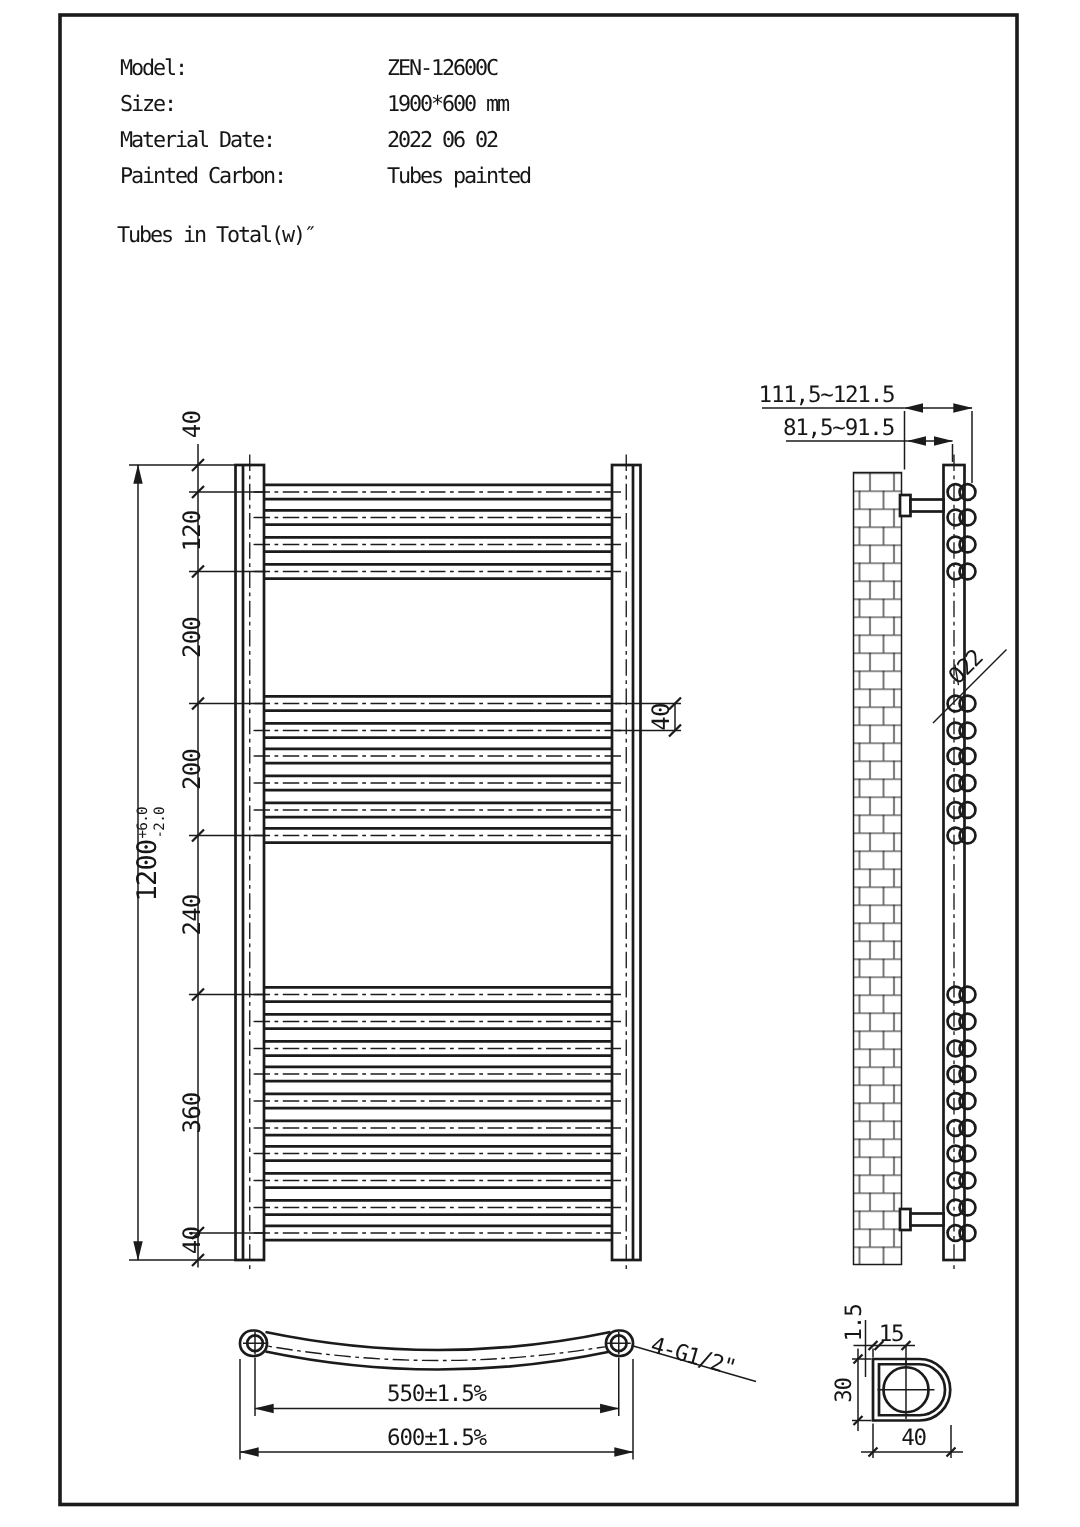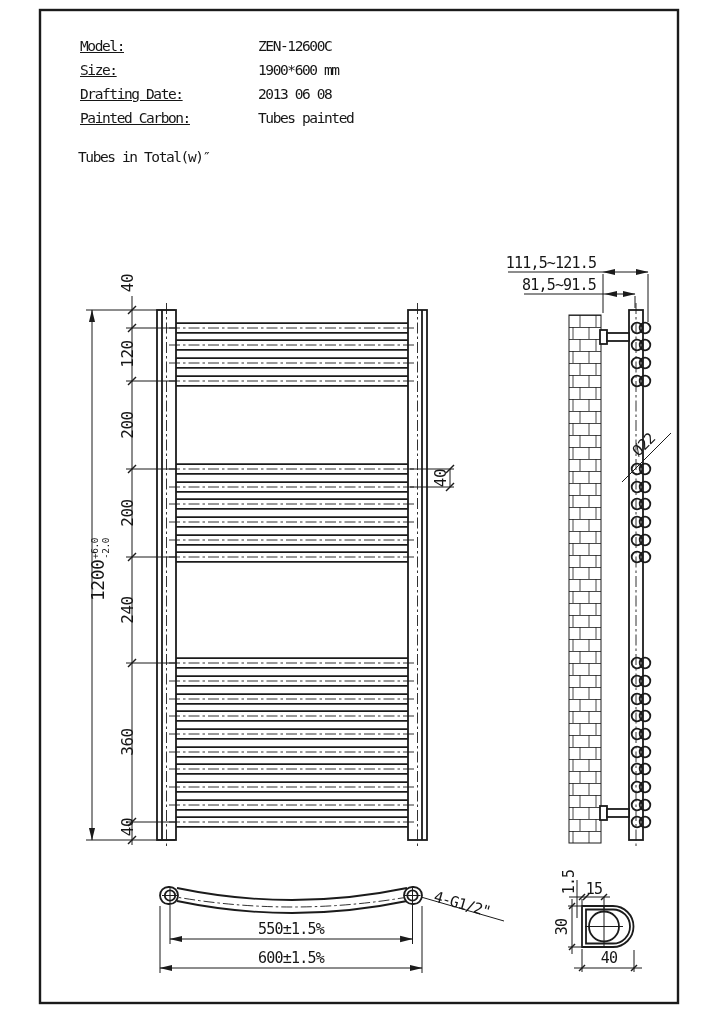--- a/index.html
+++ b/index.html
@@ -18,21 +18,21 @@
   .dt{font-size:15px;letter-spacing:-0.8px;}
   .dtm{text-anchor:middle;}
   .chain{font-size:16px;letter-spacing:-0.5px;text-anchor:middle;}
   .big{font-size:18px;letter-spacing:-0.5px;}
   .tol{font-size:9.5px;letter-spacing:-0.5px;}
   .det{font-size:15px;letter-spacing:-0.8px;text-anchor:middle;}
   
   .titleblock{position:absolute;left:80px;top:34px;width:578px;font-size:14.5px;
               letter-spacing:-1.4px;color:#161616;}
   .hrow{height:24px;line-height:24px;white-space:pre;}
-  .hlabel{display:inline-block;width:178px;white-space:pre;text-decoration:underline;}
+  .hlabel{display:inline-block;width:178px;white-space:pre;}
   .hval{white-space:pre;text-align:right;}
   .hline{height:22px;line-height:22px;margin-left:-2px;white-space:pre;margin-top:16px;}
 </style>
 </head>
 <body>
 
 <div class="page">
 
   <svg width="720" height="1018" viewBox="0 0 720 1018">
     <defs>
@@ -304,18 +304,18 @@
         <line class="tk" x1="579" y1="971" x2="585" y2="965"></line>
         <line class="tk" x1="631" y1="971" x2="637" y2="965"></line>
         <text class="det" x="609" y="963">40</text>
       </g>
     </g>
   </svg>
 
   <div class="titleblock">
     <div class="hrow"><span class="hlabel">Model:</span><span class="hval">ZEN-12600C</span></div>
     <div class="hrow"><span class="hlabel">Size:</span><span class="hval">1900*600 mm</span></div>
-    <div class="hrow"><span class="hlabel">Drafting Date:</span><span class="hval">2013 06 08</span></div>
+    <div class="hrow"><span class="hlabel">Material Date:</span><span class="hval">2022 06 02</span></div>
     <div class="hrow"><span class="hlabel">Painted Carbon:</span><span class="hval">Tubes painted</span></div>
     <div class="hline">Tubes in Total(w)″</div>
   </div>
 
 </div>
 
 </body></html>

